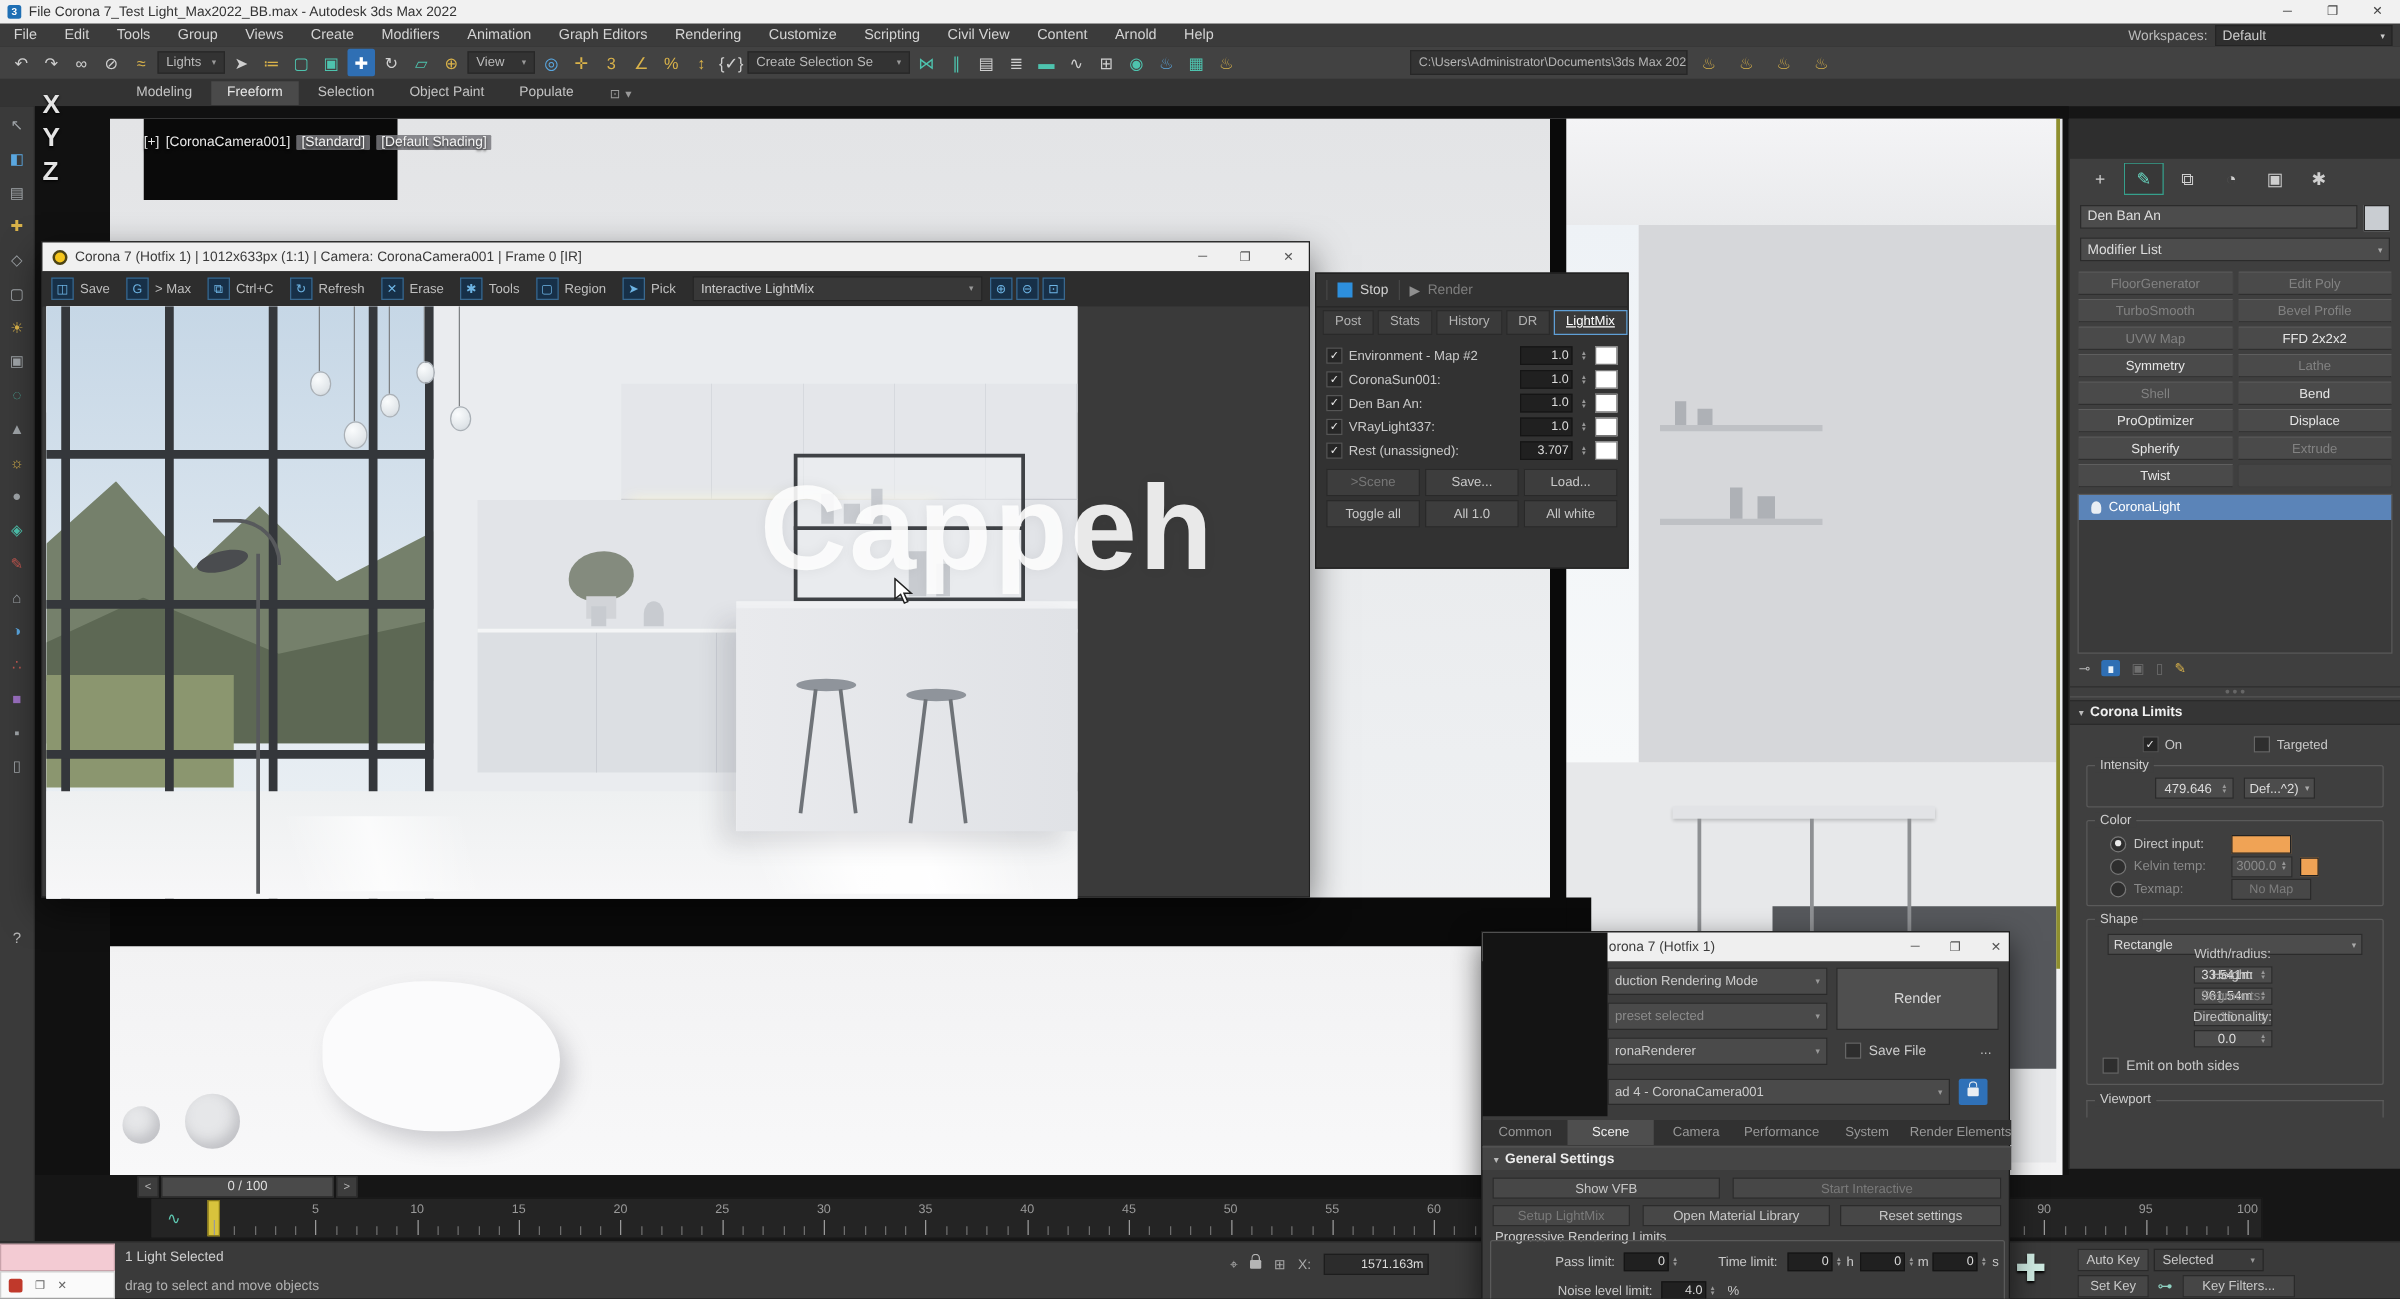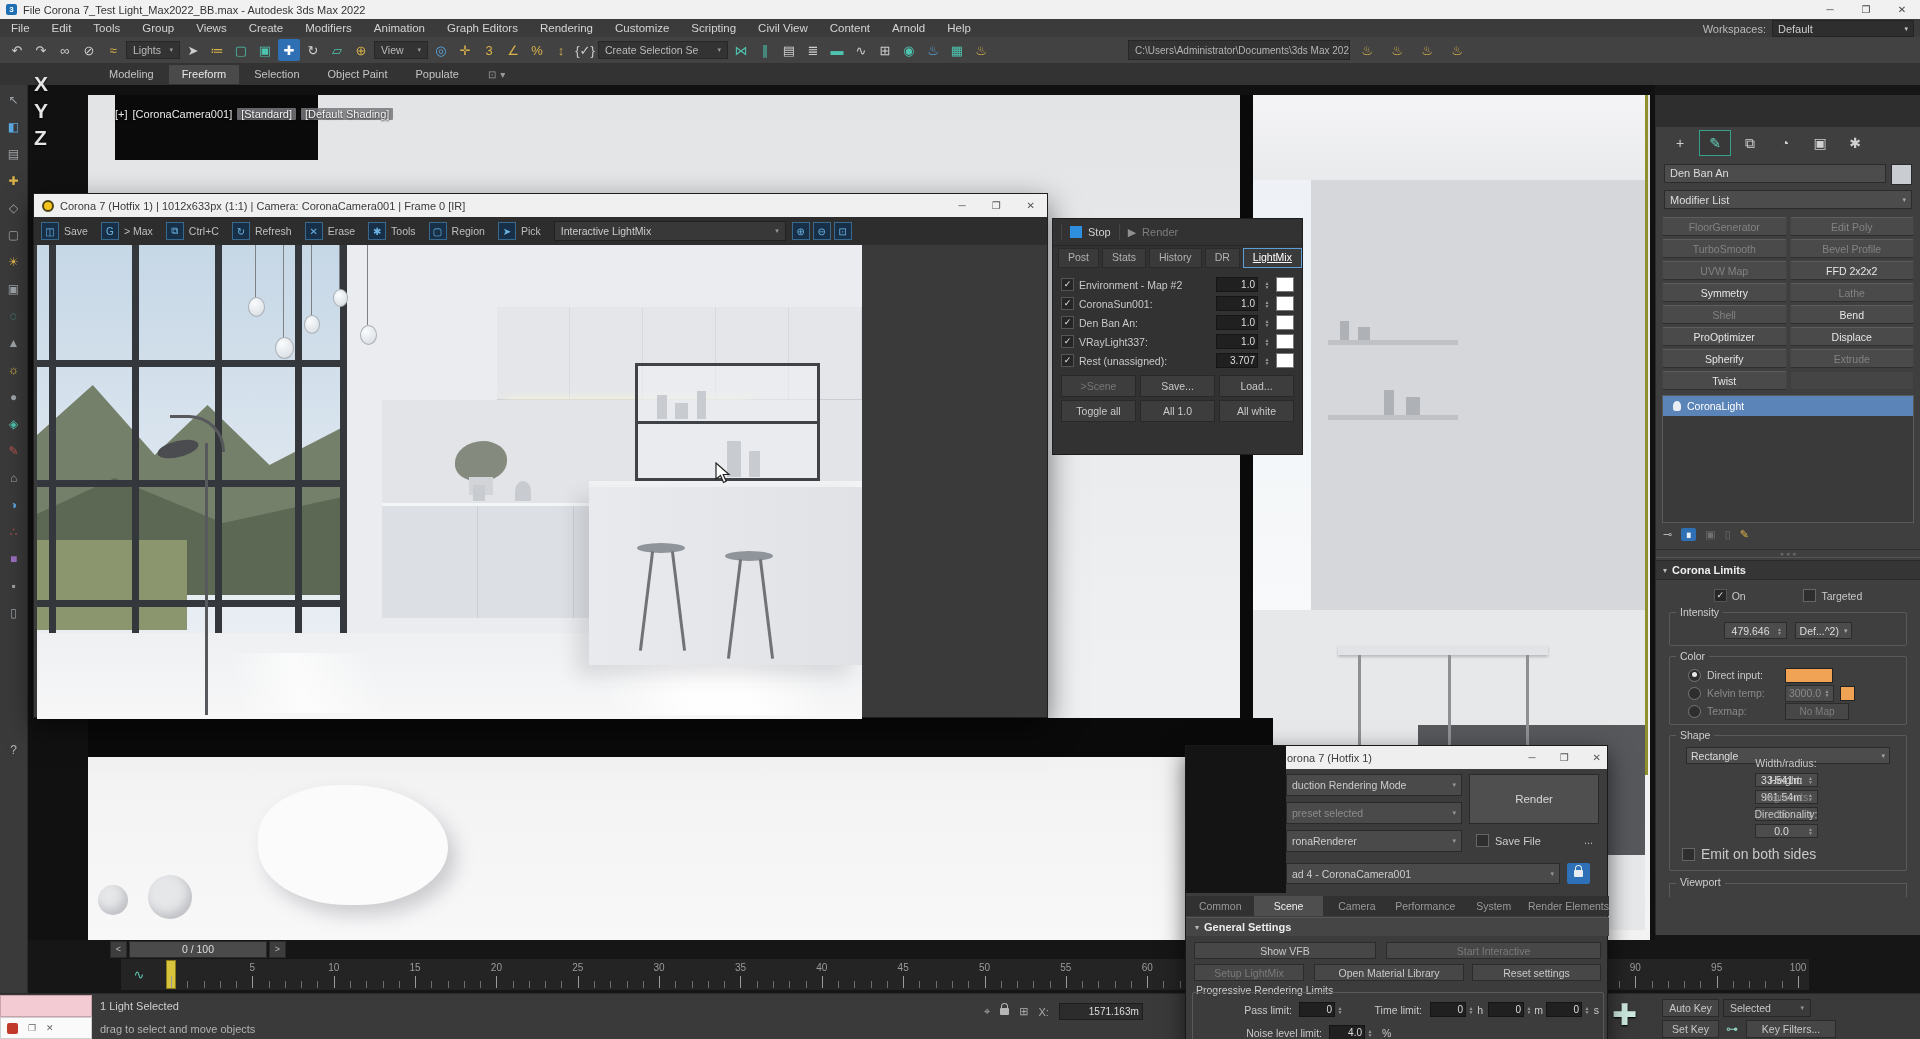--- a/index.html
+++ b/index.html
@@ -198,21 +198,21 @@
   .radio.on::after{content:"";position:absolute;left:2.5px;top:2.5px;width:5px;height:5px;border-radius:50%;background:#e8e8e8;}
   .cl-crow .lab{width:72px;}
   .cl-crow .lab.dim,.cl-crow.dim .lab{color:#8a8a8a;}
   .orange-swatch{width:46px;height:13px;background:#f0a355;border:1px solid #222;}
   .orange-mini{width:13px;height:13px;background:#f0a355;border:1px solid #222;}
   .nomap{width:62px;height:15px;background:#474747;border:1px solid #2b2b2b;color:#7e7e7e;font-size:10px;text-align:center;line-height:15px;}
   .shp-row{display:flex;align-items:center;justify-content:flex-end;gap:4px;height:17px;padding-right:4px;color:#c9c9c9;font-size:10.5px;flex-direction:column;}
   .shp-row .lab{text-align:right;}
   .shp-row.dim{color:#8a8a8a;}
   .shp-row.dim .spinbox .v{color:#8a8a8a;}
-  .emit-row{display:flex;align-items:center;gap:6px;margin:8px 0 2px 6px;color:#c9c9c9;font-size:14px;}
+  .emit-row{display:flex;align-items:center;gap:6px;margin:8px 0 2px 6px;color:#c9c9c9;font-size:11px;}
   .vpgrp{position:relative;border:1px solid #5a5a5a;border-bottom:none;height:13px;margin:12px 13px 0;}
   
   #tslider{left:110px;top:941px;width:176px;height:16px;z-index:5;display:flex;align-items:center;gap:2px;}
   .ts-btn{width:15px;height:15px;background:#3d3d3d;border:1px solid #2a2a2a;color:#bbb;font-size:9px;display:flex;align-items:center;justify-content:center;}
   .ts-box{flex:1;height:15px;background:#4a4a4a;border:1px solid #2a2a2a;color:#ddd;font-size:10.5px;display:flex;align-items:center;justify-content:center;}
   #minicurve{left:126px;top:961px;width:26px;height:26px;z-index:5;color:#5fc9b2;font-size:13px;display:flex;align-items:center;justify-content:center;}
   #ruler{left:120px;top:958px;width:1690px;height:33px;z-index:4;background:#242424;border:1px solid #161616;box-sizing:border-box;}
   .tick{position:absolute;bottom:2px;width:1px;height:7px;background:#6e6e6e;}
   .tick.maj{height:12px;background:#9a9a9a;}
   .tl-num{position:absolute;top:3px;transform:translateX(-50%);color:#9a9a9a;font-size:10px;}
@@ -702,20 +702,21 @@
         <span class="lm-btn">Load...</span>
       </div>
     <div class="lm-btnrow">
 
     <span class="lm-btn">Toggle all</span>
         <span class="lm-btn">All 1.0</span>
         <span class="lm-btn">All white</span>
       </div>
   </div>
 
+  <div id="watermark" class="abs">Cappeh</div>
   <div id="cursor" class="abs">
     <svg width="18" height="22" viewBox="0 0 18 22">
         <path d="M2 1 L2 17 L6.5 13.5 L9.5 20.5 L12.2 19.3 L9.2 12.5 L15 12.5 Z" fill="#fff" stroke="#222" stroke-width="1.2"></path>
       </svg>
   </div>
 
   <div id="dialog" class="abs">
     <div class="dlg-title">
       <span>orona 7 (Hotfix 1)</span>
       <span class="ctl">

